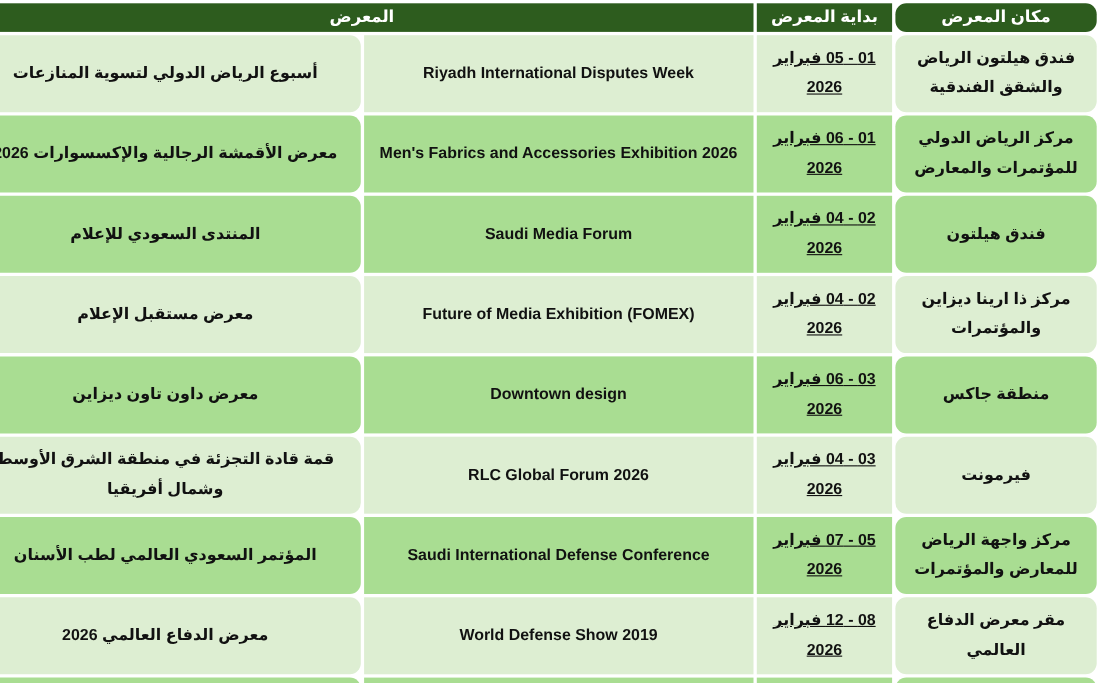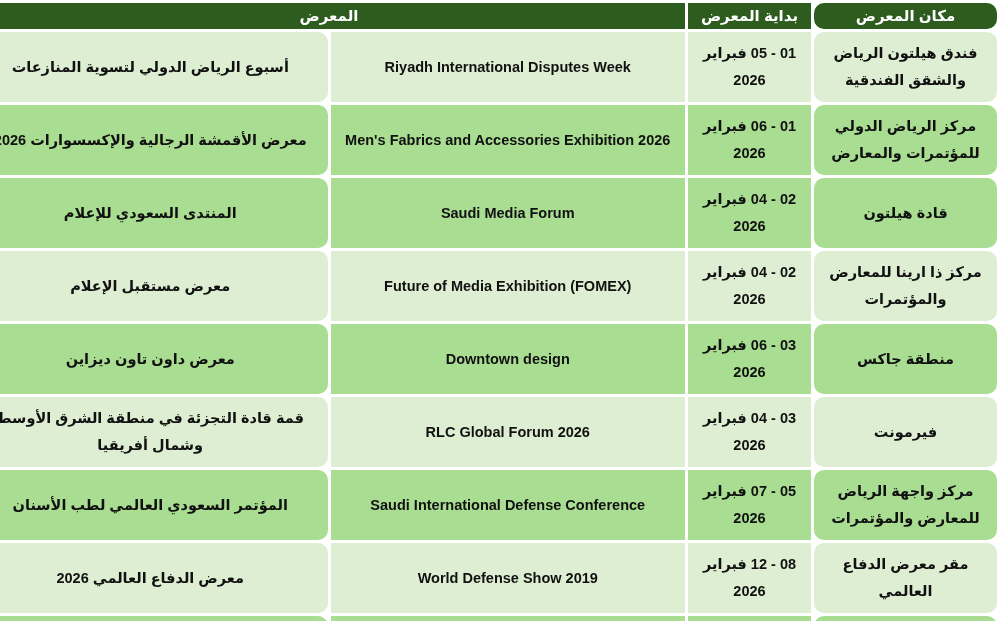--- a/index.html
+++ b/index.html
@@ -40,21 +40,21 @@
     font-weight: bold;
     color: #111111;
     padding: 6px 8px;
     line-height: 1.85;
     height: 58px;
   }
   tr.row-light td { background: #ddeed2; }
   tr.row-dark  td { background: #a9dd92; }
 
   td.col-venue  { width: 175px; }
-  td.col-date   { width: 115px; }
+  td.col-date   { width: 115px; text-decoration: underline; }
   td.col-name-en{ width: 237px; }
   td.col-name-ar{ width: 461px; }
 
   th.col-venue  { width: 175px; }
   th.col-date   { width: 115px; margin-top: 29px; }
   th.col-exh    { width: 704px; }
 
   .col-name-en {
     direction: ltr;
     font-family: Liberation Sans, sans-serif;
@@ -94,30 +94,30 @@
     <tr class="row-dark">
       <td class="col-venue">مركز الرياض الدولي للمؤتمرات والمعارض</td>
       <td class="col-date">
           <span class="date-line">01 - 06 فبراير</span>
           <span class="date-line">2026</span>
         </td>
       <td class="col-name-en">Men's Fabrics and Accessories Exhibition 2026</td>
       <td class="col-name-ar">معرض الأقمشة الرجالية والإكسسوارات 2026</td>
     </tr>
     <tr class="row-dark">
-      <td class="col-venue">قادة هيلتون</td>
+      <td class="col-venue">فندق هيلتون</td>
       <td class="col-date">
           <span class="date-line">02 - 04 فبراير</span>
           <span class="date-line">2026</span>
         </td>
       <td class="col-name-en">Saudi Media Forum</td>
       <td class="col-name-ar">المنتدى السعودي للإعلام</td>
     </tr>
     <tr class="row-light">
-      <td class="col-venue">مركز ذا ارينا للمعارض والمؤتمرات</td>
+      <td class="col-venue">مركز ذا ارينا ديزاين والمؤتمرات</td>
       <td class="col-date">
           <span class="date-line">02 - 04 فبراير</span>
           <span class="date-line">2026</span>
         </td>
       <td class="col-name-en">Future of Media Exhibition (FOMEX)</td>
       <td class="col-name-ar">معرض مستقبل الإعلام</td>
     </tr>
     <tr class="row-dark">
       <td class="col-venue">منطقة جاكس</td>
       <td class="col-date">

